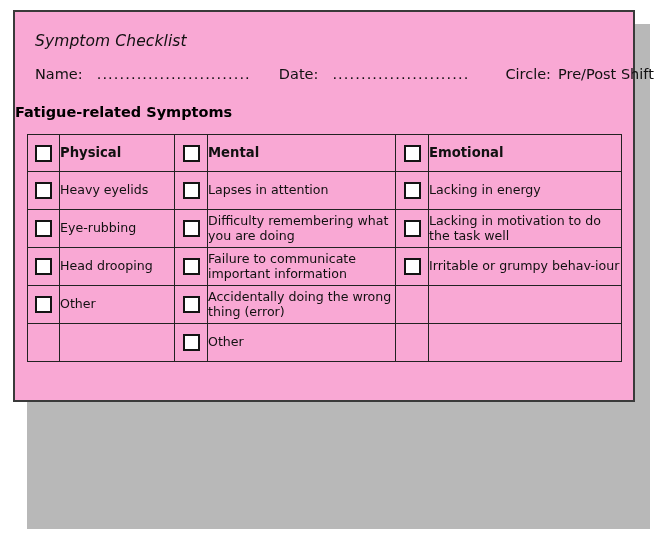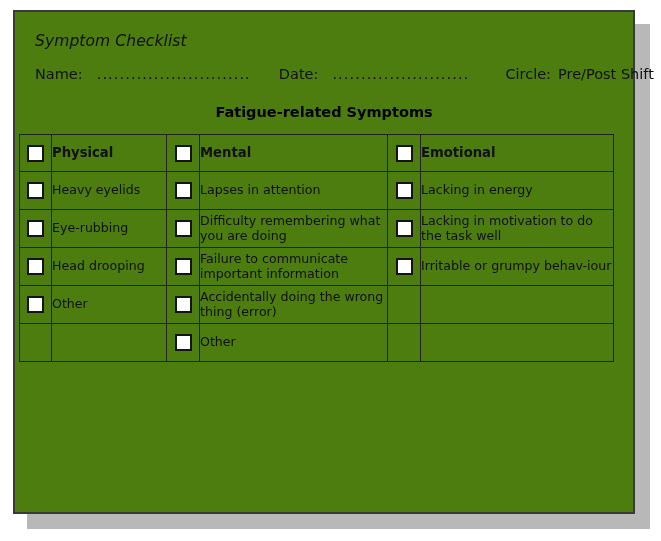--- a/index.html
+++ b/index.html
@@ -29,22 +29,22 @@
     width: 623px;
     height: 505px;
     background: #b8b8b8;
   }
 
   .page {
     position: absolute;
     left: 13px;
     top: 10px;
     width: 622px;
-    height: 504px;
-    background: #4d7c0f;
+    height: 392px;
+    background: #f9a8d4;
     border: 2px solid #3a3a3a;
     box-sizing: border-box;
   }
 
   .doc-title {
     position: absolute;
     left: 20px;
     top: 20px;
     font-style: italic;
     font-weight: 400;
@@ -68,29 +68,29 @@
   }
   .meta-gap-1 { display: inline-block; width: 28px; }
   .meta-gap-2 { display: inline-block; width: 36px; }
   .meta-sp { display: inline-block; width: 7px; }
 
   .section-title {
     position: absolute;
     left: 0;
     top: 92px;
     width: 618px;
-    text-align: center;
+    text-align: left;
     font-size: 14.5px;
     font-weight: bold;
     color: #000000;
   }
 
   table.checklist {
     position: absolute;
-    left: 4px;
+    left: 12px;
     top: 122px;
     width: 594px;
     border-collapse: collapse;
     table-layout: fixed;
   }
   table.checklist td {
     border: 1px solid #222222;
     padding: 0;
     vertical-align: middle;
     color: #111111;

